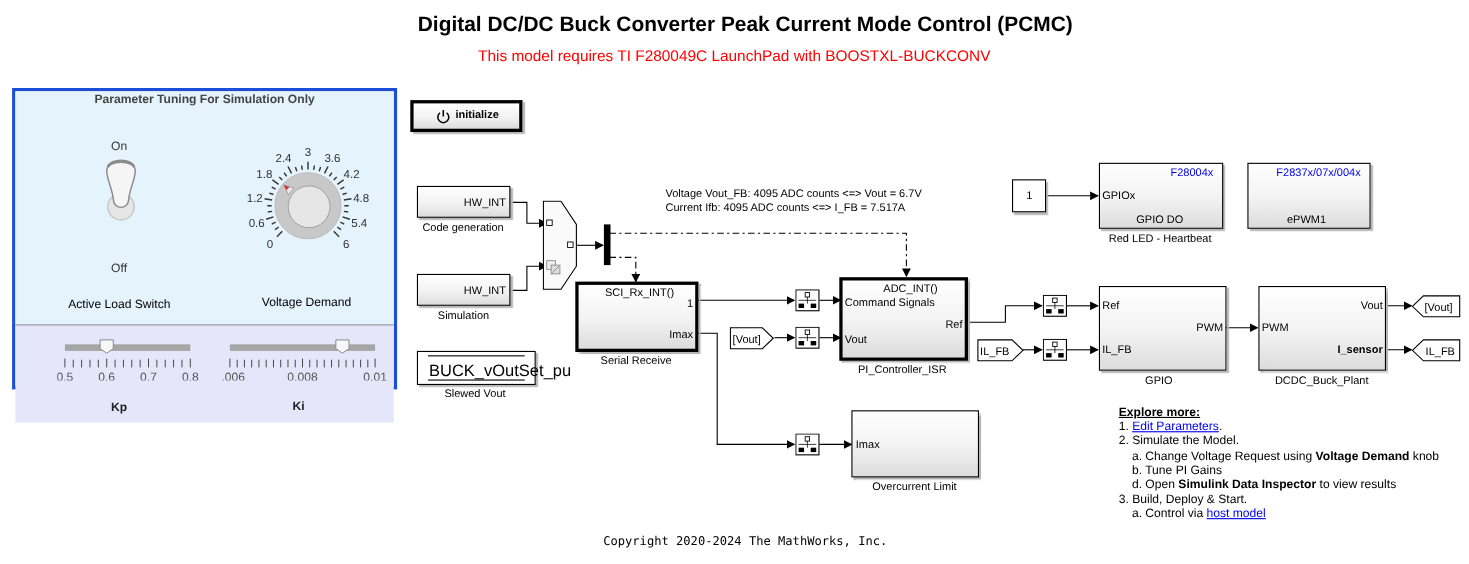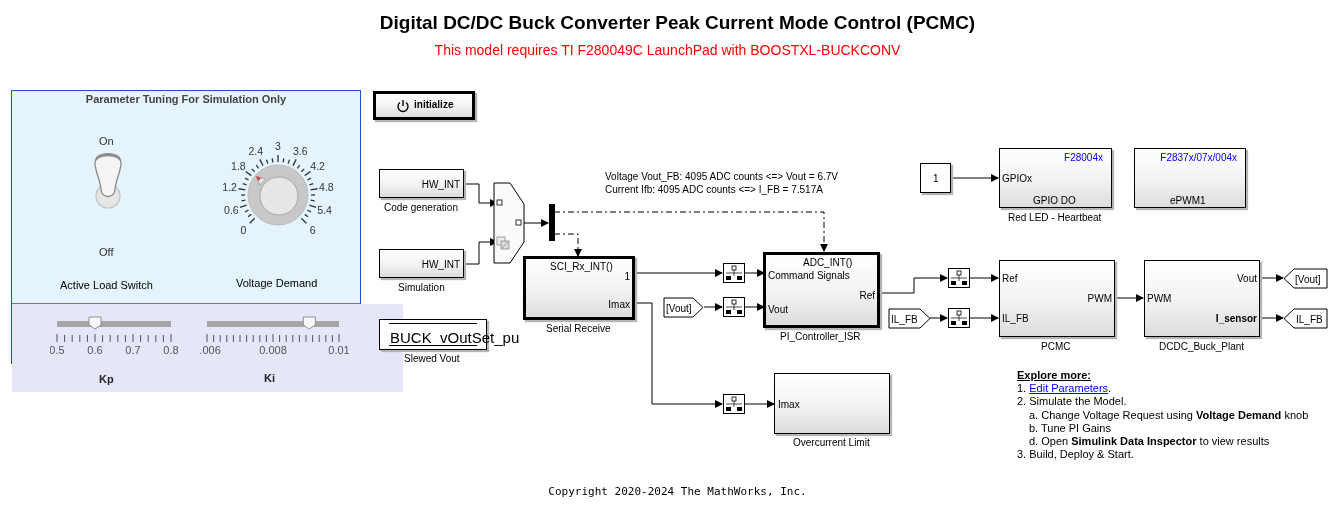--- a/index.html
+++ b/index.html
@@ -3,23 +3,23 @@
 <meta charset="utf-8">
 <style>
   html, body { margin:0; padding:0; }
   body { width:1335px; height:513px; background:#ffffff; position:relative; overflow:hidden;
          font-family:"Liberation Sans", sans-serif; color:#000; }
   .abs { position:absolute; }
   #title { left:0; width:1355px; top:12px; text-align:center; font-weight:bold; font-size:19px; }
   #subtitle { left:0; width:1335px; top:42px; text-align:center; color:#ff0000; font-size:14px; }
 
   
-  #panel { left:11px; top:90px; width:350px; height:274px; border:1px solid #1d4ed8; box-sizing:border-box; }
+  #panel { left:11px; top:80px; width:350px; height:274px; border:3px solid #1d4ed8; box-sizing:border-box; }
   #panel-top { position:absolute; left:0; top:0; width:100%; height:212px; background:#e5f3fd; border-bottom:1px solid #777; }
-  #panel-bottom { position:absolute; left:0; top:213px; width:100%; height:88px; background:#e6e6fb;padding-left:43px; }
+  #panel-bottom { position:absolute; left:0; top:213px; width:100%; height:88px; background:#e6e6fb; }
   .ptitle { position:absolute; left:0; width:100%; top:2px; text-align:center; font-weight:bold; font-size:11px; color:#444; }
   .small { font-size:11px; color:#333; }
   .lbl { font-size:11px; color:#000; }
 
   
   .blk { position:absolute; background:linear-gradient(#ffffff 0%, #f2f2f2 55%, #dcdcdc 100%);
          border:1px solid #000; box-shadow:2px 2px 1px #b5b5b5; box-sizing:border-box; font-size:10px; }
   .blk.thick { border:3px solid #000; }
   .plain { position:absolute; background:#fff; border:1px solid #000; box-sizing:border-box; font-size:10px; }
   .cap { position:absolute; font-size:10px; text-align:center; white-space:nowrap; }
@@ -329,21 +329,21 @@
 <svg class="abs" style="left:888px;top:308px;" width="46" height="22">
   <path d="M1,1 L32,1 L42,10.5 L32,20 L1,20 Z" fill="#fff" stroke="#000"></path>
   <text x="3" y="14.5" font-size="10">IL_FB</text>
 </svg>
 
 <div class="blk" style="left:999px;top:260px;width:116px;height:77px;">
   <span class="port" style="left:2px;top:12px;">Ref</span>
   <span class="port" style="left:2px;top:52px;">IL_FB</span>
   <span class="port" style="right:2px;top:32px;">PWM</span>
 </div>
-<div class="cap" style="left:1041px;top:341px;">PCMC</div>
+<div class="cap" style="left:1041px;top:341px;">GPIO</div>
 
 <div class="blk" style="left:1144px;top:260px;width:116px;height:77px;">
   <span class="port" style="left:2px;top:32px;">PWM</span>
   <span class="port" style="right:2px;top:12px;">Vout</span>
   <span class="port" style="right:2px;top:52px;font-weight:bold;">I_sensor</span>
 </div>
 <div class="cap" style="left:1159px;top:341px;">DCDC_Buck_Plant</div>
 
 <svg class="abs" style="left:1283px;top:268px;" width="46" height="22">
   <path d="M1,10.5 L11,1 L44,1 L44,20 L11,20 Z" fill="#fff" stroke="#000"></path>
@@ -355,15 +355,16 @@
 </svg>
 
 <div id="explore" class="abs">
   <div style="font-weight:bold;text-decoration:underline;">Explore more:</div>
   <div><span>1. </span><a>Edit Parameters</a><span>.</span></div>
   <div>2. Simulate the Model.</div>
   <div class="i1"><span>a. Change Voltage Request using </span><b>Voltage Demand</b><span> knob</span></div>
   <div class="i1">b. Tune PI Gains</div>
   <div class="i1"><span>d. Open </span><b>Simulink Data Inspector</b><span> to view results</span></div>
   <div>3. Build, Deploy &amp; Start.</div>
+  <div class="i1"><span>a. Control via </span><a>host model</a></div>
 </div>
 
 <div id="copyright" class="abs">Copyright 2020-2024 The MathWorks, Inc.</div>
 
 </body></html>

